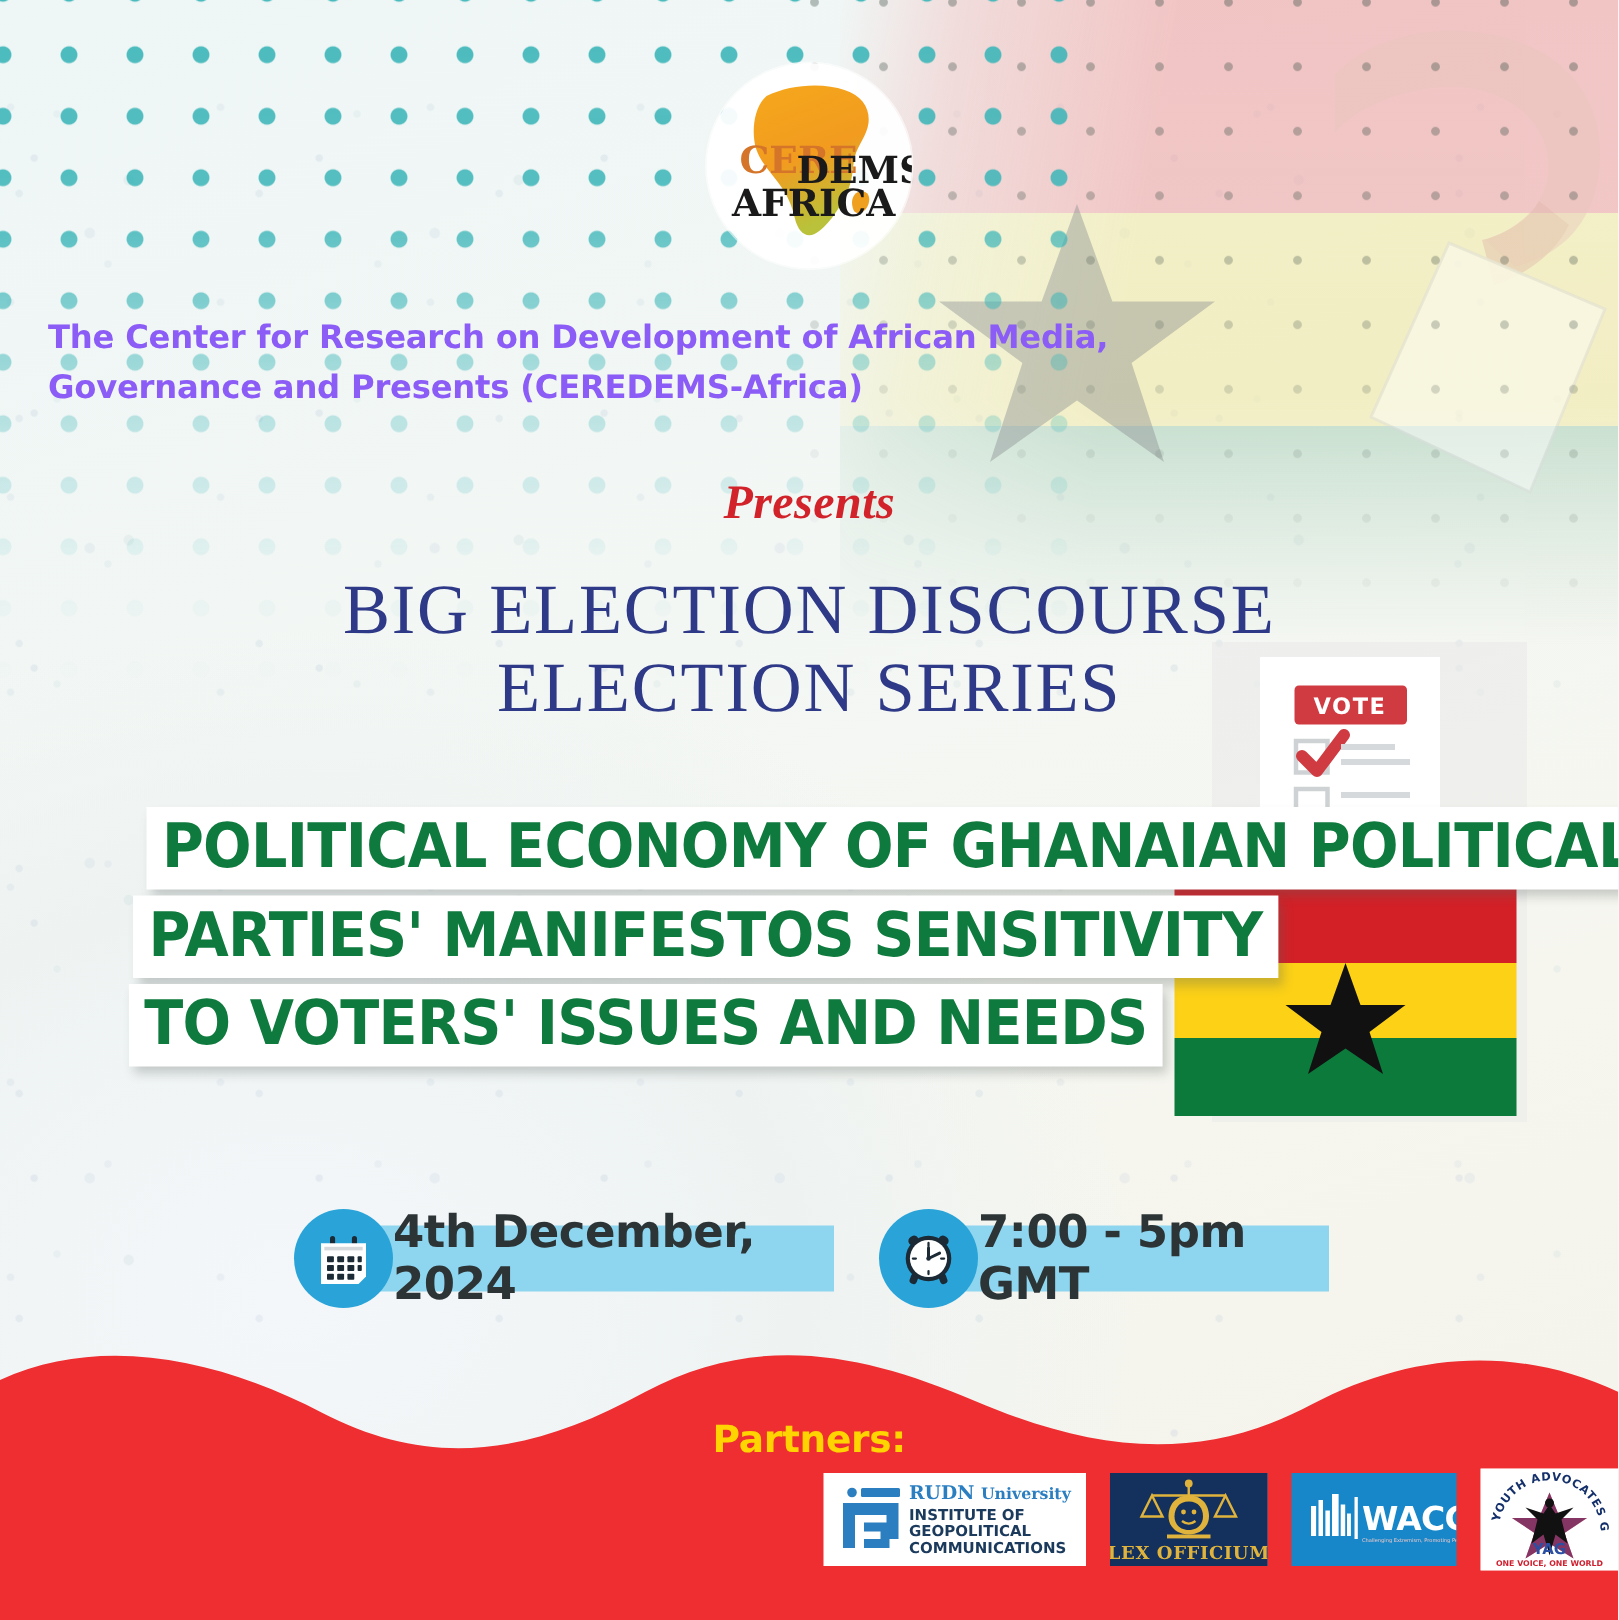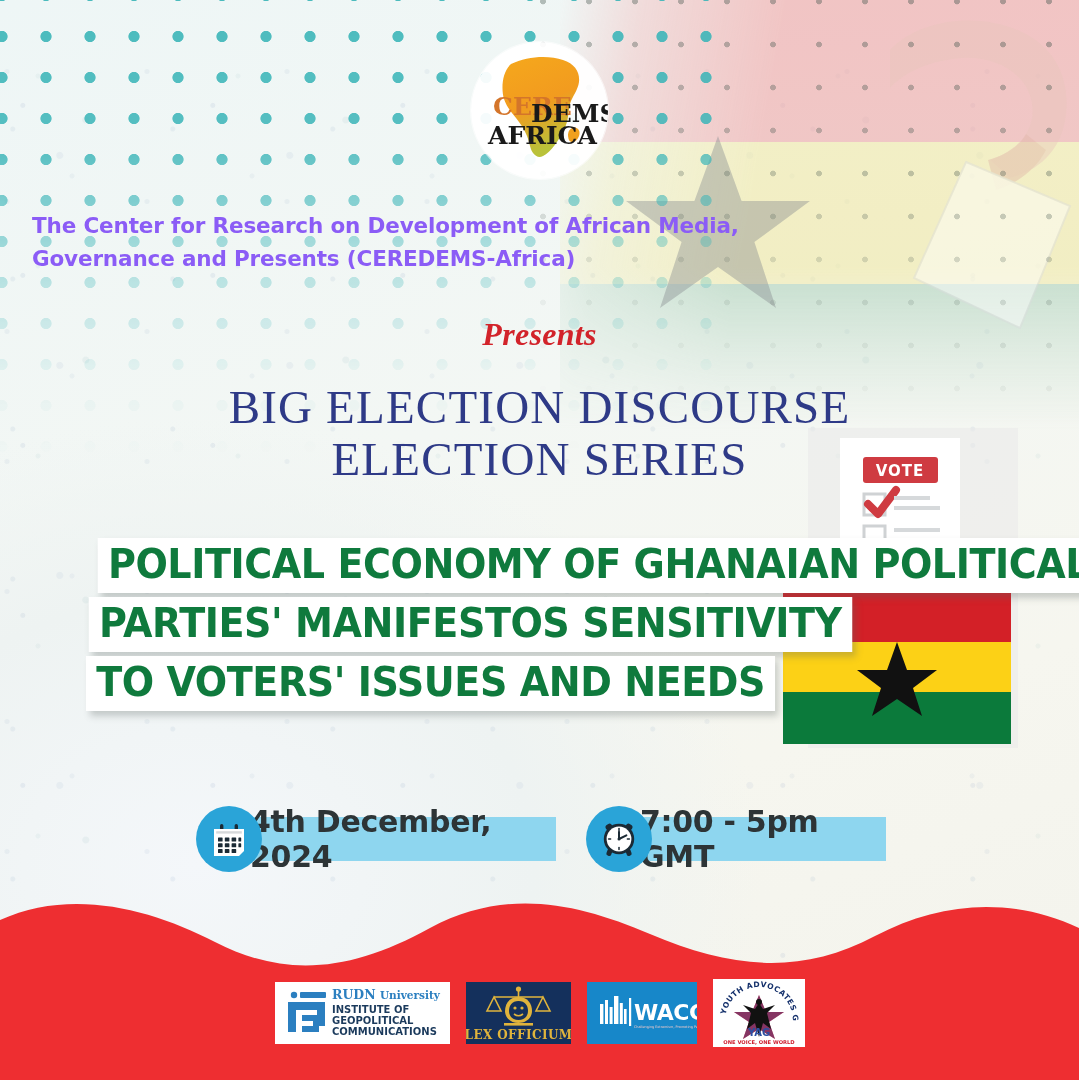--- a/index.html
+++ b/index.html
@@ -161,37 +161,37 @@
   .meta-icon{
     position:absolute;left:-14px;top:-11px;
     width:66px;height:66px;border-radius:50%;
     background:#2aa4d8;
     display:flex;align-items:center;justify-content:center;
   }
   .meta-label{
     font-family:"DejaVu Sans","Liberation Sans",sans-serif;
     font-weight:700;font-size:30px;color:#2d3436;
     letter-spacing:-.3px;
-    margin-left:40px;
+    margin-left:52px;
   }
 
   
   .wave{position:absolute;left:0;bottom:0;width:1079px;height:200px;}
   .partners-label{
     position:absolute;left:0;right:0;top:945px;
     text-align:center;
     font-family:"DejaVu Sans","Liberation Sans",sans-serif;
     font-weight:700;font-size:25px;
     color:#ffd400;
     letter-spacing:-.2px;
   }
 
   .partner-row{
     position:absolute;left:0;right:0;top:979px;
-    display:flex;justify-content:center;align-items:center;gap:16px;
+    display:flex;justify-content:flex-end;align-items:center;gap:16px;
   }
   .plogo{position:relative;overflow:hidden;}
   .plogo.rudn{width:175px;height:62px;background:#fff;}
   .plogo.lex{width:105px;height:62px;background:#0369a1;}
   .plogo.wacce{width:110px;height:62px;background:#1787c9;}
   .plogo.yag{width:92px;height:68px;background:#fff;}
 </style>
 </head>
 <body>
 
@@ -339,20 +339,21 @@
       <span class="meta-label">7:00 - 5pm GMT</span>
     </div>
   </div>
 
   <svg class="wave" viewBox="0 0 1079 200" preserveAspectRatio="none">
     <path d="M0,40 C70,8 150,28 215,62 C285,98 350,92 430,48
              C505,8 575,22 650,54 C730,88 800,96 875,56
              C940,22 1010,16 1079,48 L1079,200 L0,200 Z" fill="#ee2e31"></path>
   </svg>
 
+  <div class="partners-label">Partners:</div>
 
   <div class="partner-row">
 
     <div class="plogo rudn">
       <svg width="175" height="62" viewBox="0 0 175 62">
         <g fill="#2b7fc0">
           <circle cx="19" cy="13" r="3.2"></circle>
           <rect x="25" y="10" width="26" height="6" rx="1"></rect>
           <path d="M13 20 H50 V44 H42 V28 H21 V50 H13 Z"></path>
           <path d="M27 33 H44 V50 H27 V44 H38 V39 H27 Z"></path>

